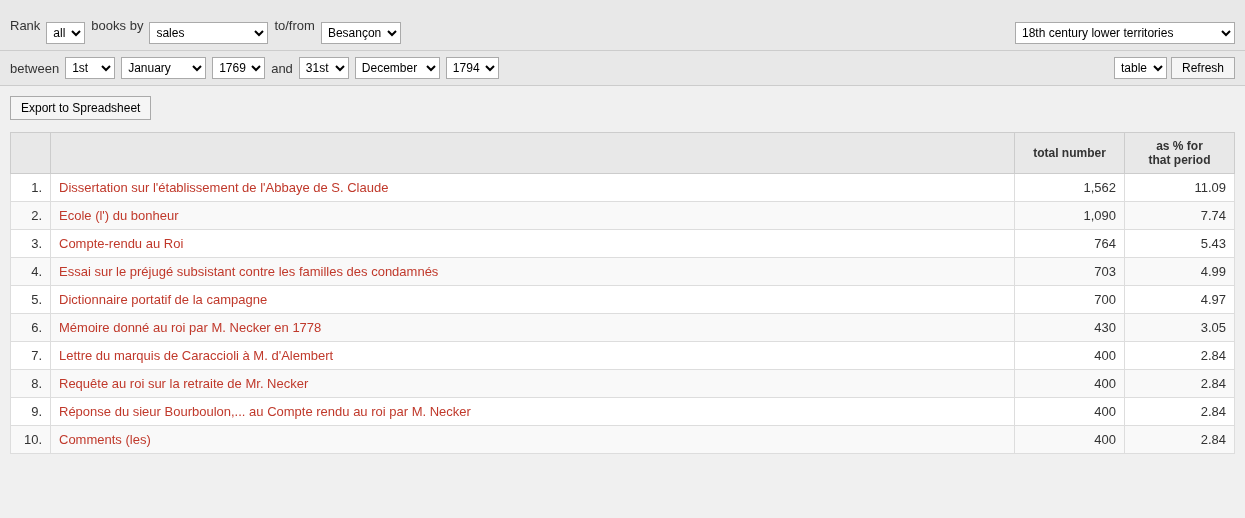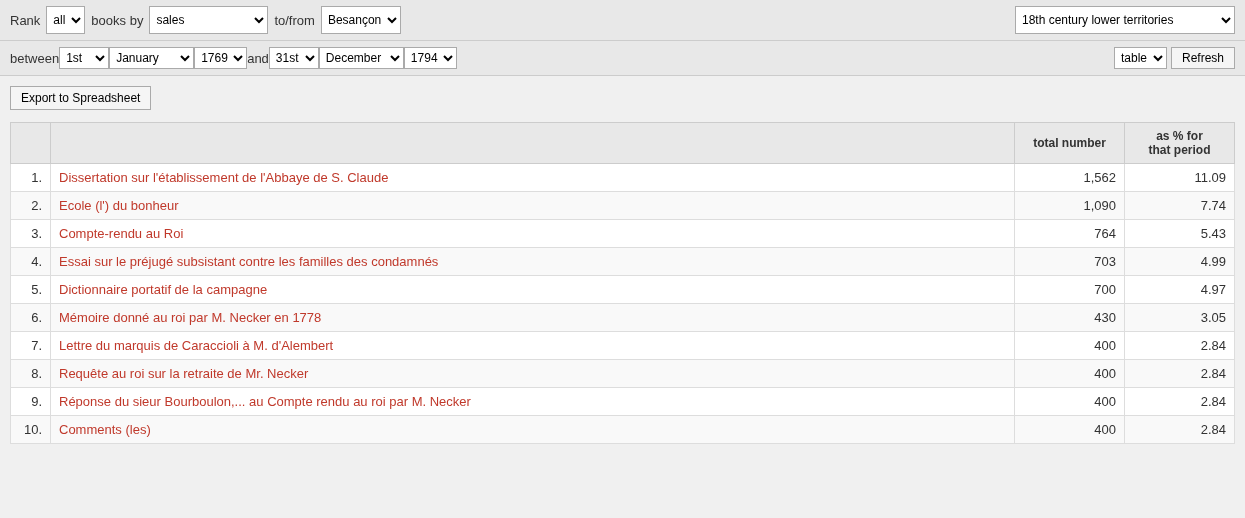--- a/index.html
+++ b/index.html
@@ -20,29 +20,31 @@
     }
     .top-bar label {
       font-weight: normal;
       white-space: nowrap;
     }
     .top-bar select {
       font-size: 12px;
       padding: 1px 2px;
       border: 1px solid #aaa;
       background: #fff;
-      height: 28px;
+      height: 22px;
+      margin-top: 16px;
     }
     .top-bar .spacer { flex: 1; }
     .second-bar {
       background: #e8e8e8;
       border-bottom: 1px solid #ccc;
       padding: 6px 10px;
       display: flex;
       align-items: center;
+      gap: 6px;
     }
     .second-bar label { white-space: nowrap; }
     .second-bar select {
       font-size: 12px;
       padding: 1px 2px;
       border: 1px solid #aaa;
       background: #fff;
       height: 22px;
     }
     .second-bar .spacer { flex: 1; }

